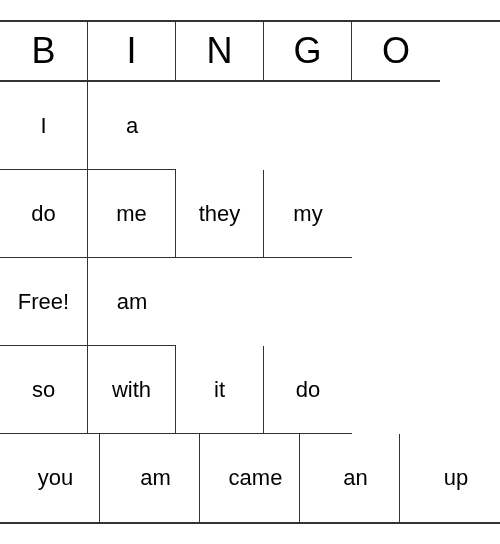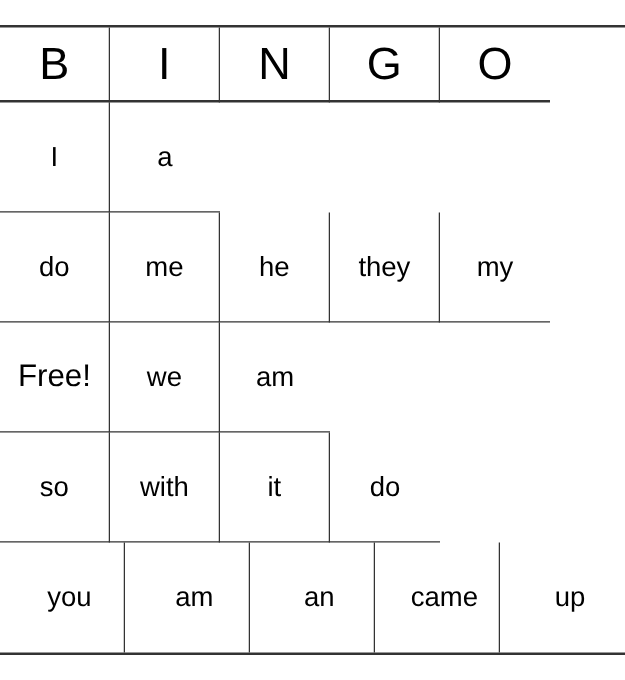--- a/index.html
+++ b/index.html
@@ -66,21 +66,21 @@
     .bingo-cell:last-child {
       border-right: none;
     }
 
     .bingo-row:last-child .bingo-cell {
       border-bottom: none;
       margin-left: 12px;
     }
 
     .free-cell {
-      font-size: 25px;
+      font-size: 22px;
     }
   </style>
 </head>
 <body>
 
 <div class="bingo-card">
   <div class="bingo-header">
   <div class="header-cell">B</div>
       <div class="header-cell">I</div>
       <div class="header-cell">N</div>
@@ -88,36 +88,34 @@
       <div class="header-cell">O</div>
     </div>
   <div class="bingo-grid">
   <div class="bingo-row">
         <div class="bingo-cell">I</div>
         <div class="bingo-cell">a</div>
       </div>
       <div class="bingo-row">
         <div class="bingo-cell">do</div>
         <div class="bingo-cell">me</div>
-        <div class="bingo-cell">he</div>
         <div class="bingo-cell">they</div>
         <div class="bingo-cell">my</div>
       </div>
       <div class="bingo-row">
         <div class="bingo-cell free-cell">Free!</div>
-        <div class="bingo-cell">we</div>
         <div class="bingo-cell">am</div>
       </div>
       <div class="bingo-row">
         <div class="bingo-cell">so</div>
         <div class="bingo-cell">with</div>
         <div class="bingo-cell">it</div>
         <div class="bingo-cell">do</div>
       </div>
       <div class="bingo-row">
         <div class="bingo-cell">you</div>
         <div class="bingo-cell">am</div>
+        <div class="bingo-cell">came</div>
         <div class="bingo-cell">an</div>
-        <div class="bingo-cell">came</div>
         <div class="bingo-cell">up</div>
       </div>
     </div>
 </div>
 
 </body></html>

